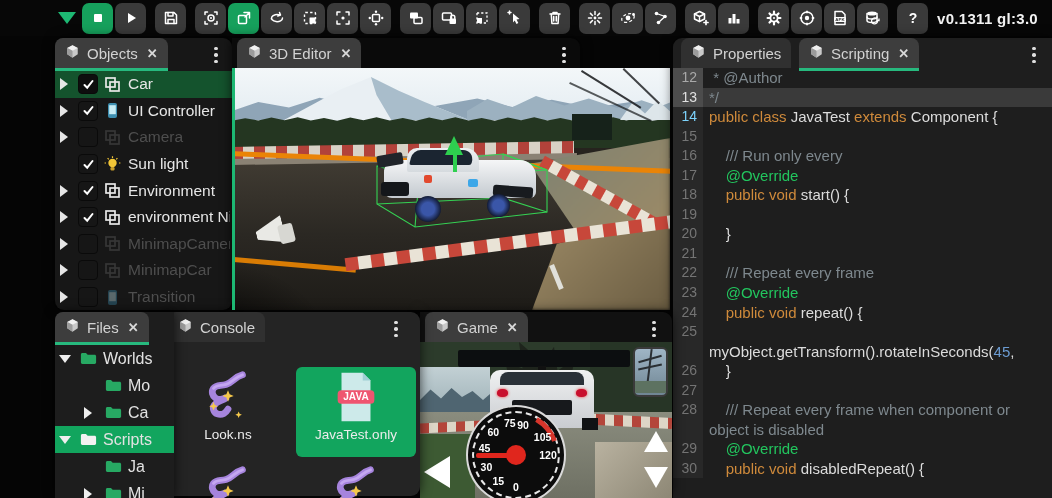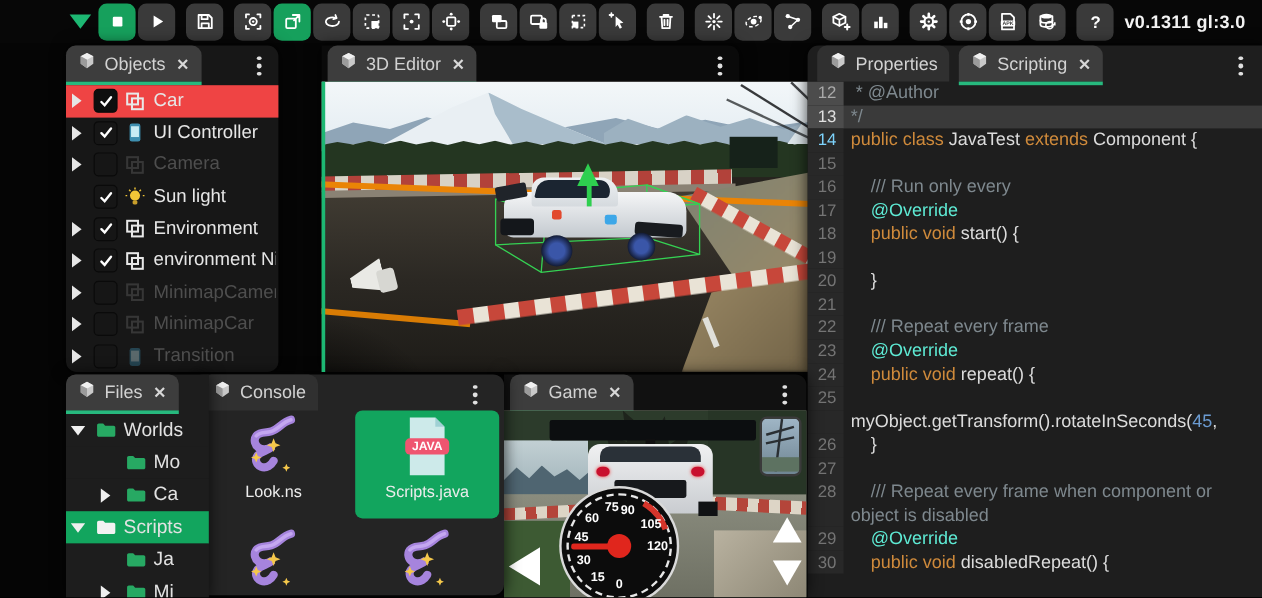--- a/index.html
+++ b/index.html
@@ -21,56 +21,56 @@
   .tab.inactive{background:#303030;}
   .tab .tlabel{color:#d2d2d2;font-size:15px;margin-left:7px;}
   .tab .tclose{color:#d8d8d8;font-size:13px;margin-left:9px;font-weight:bold;}
   .tab .underline{position:absolute;left:0;right:0;bottom:-3px;height:3px;background:#27b97e;}
   .dots{position:absolute;top:7px;width:4px;display:flex;flex-direction:column;align-items:center;}
   .dots i{width:3.5px;height:3.5px;border-radius:50%;background:#e0e0e0;margin:1.6px 0;}
   
   #objects{left:55px;top:38px;width:177px;height:272px;background:#171717;}
   #obj-rows{position:absolute;top:33px;left:0;right:0;bottom:0;}
   .orow{position:relative;height:26.6px;display:flex;align-items:center;}
-  .orow.sel{background:#ef4444;}
+  .orow.sel{background:#14532d;}
   .oarrow{width:0;height:0;border-top:6px solid transparent;border-bottom:6px solid transparent;border-left:8px solid #e6e6e6;position:absolute;left:5px;}
   .ocheck{position:absolute;left:23px;width:18px;height:18px;border-radius:4px;background:#161616;border:1px solid #0a0a0a;display:flex;align-items:center;justify-content:center;}
   .orow.sel .ocheck{background:#0e0e0e;}
   .oicon{position:absolute;left:48px;width:19px;height:19px;}
   .olabel{position:absolute;left:73px;right:2px;color:#e6e6e6;font-size:15.5px;white-space:nowrap;overflow:hidden;}
   .orow.dis .olabel{color:#4e4e4e;}
   .orow.dis .oicon{opacity:.38;}
   
-  #editor3d{left:232px;top:38px;width:348px;height:272px;background:#0a0a0a;border-radius:0 9px 9px 0;margin-left:36px;}
+  #editor3d{left:232px;top:38px;width:348px;height:272px;background:#0a0a0a;border-radius:0 9px 9px 0;}
   #vp{position:absolute;left:0;top:30px;width:438px;height:242px;overflow:hidden;background:#26231e;}
   #vp-green{position:absolute;left:0;top:30px;width:3px;height:242px;background:#1db873;z-index:30;}
   
   #rightp{left:673px;top:38px;width:379px;height:460px;background:#1e1e1e;border-radius:9px 0 0 0;}
   #code{position:absolute;left:0;top:30px;right:0;bottom:0;overflow:hidden;}
   .crow{position:relative;height:19.55px;line-height:19.55px;white-space:pre;font-size:15px;}
   .crow.hl{background:#3a3a3a;}
   .gut{position:absolute;left:0;top:0;bottom:0;width:30px;background:#282828;color:#747474;text-align:right;padding-right:6px;box-sizing:border-box;font-size:14px;}
   .gut.g1{background:#4c4c4c;color:#a9a9a9;}
   .gut.nw{color:#e0e0e0;}
   .gut.ny{color:#7dd3fc;}
   .cline{position:absolute;left:36px;top:0;right:0;color:#dcdcdc;}
-  .tk-k{color:#cf8a3b;} .tk-c{color:#7e888e;} .tk-a{color:#5eead4;} .tk-n{color:#6b9bd1;} .tk-p{color:#dcdcdc;}
+  .tk-k{color:#cf8a3b;} .tk-c{color:#7e888e;} .tk-a{color:#22c55e;} .tk-n{color:#6b9bd1;} .tk-p{color:#dcdcdc;}
   
   #files{left:55px;top:312px;width:119px;height:186px;background:#1d1d1d;z-index:6;border-radius:9px 0 0 9px;}
   #ftree{position:absolute;top:33px;left:0;right:0;bottom:0;}
   .frow{position:relative;height:27px;display:flex;align-items:center;background:#1d1d1d;}
   .frow.sel{background:#12a55e;}
   .farrow{width:0;height:0;position:absolute;}
   .farrow.open{border-left:6.5px solid transparent;border-right:6.5px solid transparent;border-top:8px solid #efefef;}
   .farrow.closed{border-top:6.5px solid transparent;border-bottom:6.5px solid transparent;border-left:8px solid #efefef;}
   .ffold{position:absolute;width:19px;height:19px;}
   .flabel{position:absolute;color:#e2e2e2;font-size:16px;white-space:nowrap;overflow:hidden;right:0;}
   
   #consolep{left:160px;top:312px;width:260px;height:184px;background:#242424;z-index:4;}
-  #cgrid .tile{position:absolute;width:120px;height:90px;border-radius:6px;}
+  #cgrid .tile{position:absolute;width:120px;height:90px;border-radius:6px;margin-top:25px;}
   #cgrid .tile.sel{background:#12a55e;}
   .tico{position:absolute;left:50%;top:2px;transform:translateX(-50%);}
   .tlab{position:absolute;left:0;right:0;top:60px;text-align:center;color:#ececec;font-size:13.5px;white-space:nowrap;}
   
   #gamep{left:420px;top:312px;width:252px;height:186px;background:#111;border-radius:0 9px 9px 9px;}
   #gscene{position:absolute;left:0;top:30px;width:252px;height:156px;overflow:hidden;background:#6f7265;}
   .tri{width:0;height:0;position:absolute;}
 </style>
 </head>
 <body>
@@ -586,21 +586,21 @@
             </svg></span>
           <span class="tlab">Look.ns</span>
         </div>
         <div class="tile sel" style="left: 136px; top: 30px;">
           <span class="tico"><svg width="56" height="56" viewBox="0 0 58 58">
               <path d="M14 4h22l8 8v42H14z" fill="#cdeaea"></path>
               <path d="M36 4l8 8h-8z" fill="#9fd0d4"></path>
               <rect x="10" y="22" width="38" height="14" rx="4" fill="#ef5570"></rect>
               <text x="29" y="32.5" font-size="10.5" font-weight="bold" fill="#fff" text-anchor="middle" font-family="Liberation Sans,sans-serif">JAVA</text>
             </svg></span>
-          <span class="tlab">Scripts.java</span>
+          <span class="tlab">JavaTest.only</span>
         </div>
         <div class="tile" style="left: 8px; top: 125px;">
           <span class="tico"><svg width="56" height="56" viewBox="0 0 58 58">
               <path d="M44 6c-8 2-10 8-17 10-6 1.7-10 0-13 4-2.6 3.5-1 8 2 10 4 2.6 9 1 12-1-4 4-10 4-13 8-2.4 3.2-1 8 3 9.5 5 1.9 9-1.5 11-5" stroke="#a684dd" stroke-width="7" fill="none" stroke-linecap="round"></path>
               <path d="M44 6c-8 2-10 8-17 10-6 1.7-10 0-13 4" stroke="#c4a7f0" stroke-width="3" fill="none" stroke-linecap="round"></path>
               <path d="M29 22l1.7 4.2 4.2 1.7-4.2 1.7-1.7 4.2-1.7-4.2-4.2-1.7 4.2-1.7z" fill="#f5c84b"></path>
               <path d="M14 34l1.3 3.2 3.2 1.3-3.2 1.3-1.3 3.2-1.3-3.2-3.2-1.3 3.2-1.3z" fill="#f5c84b"></path>
               <path d="M40 44l1 2.4 2.4 1-2.4 1-1 2.4-1-2.4-2.4-1 2.4-1z" fill="#f5c84b"></path>
             </svg></span>
           <span class="tlab">MinimapCar.ns</span>

